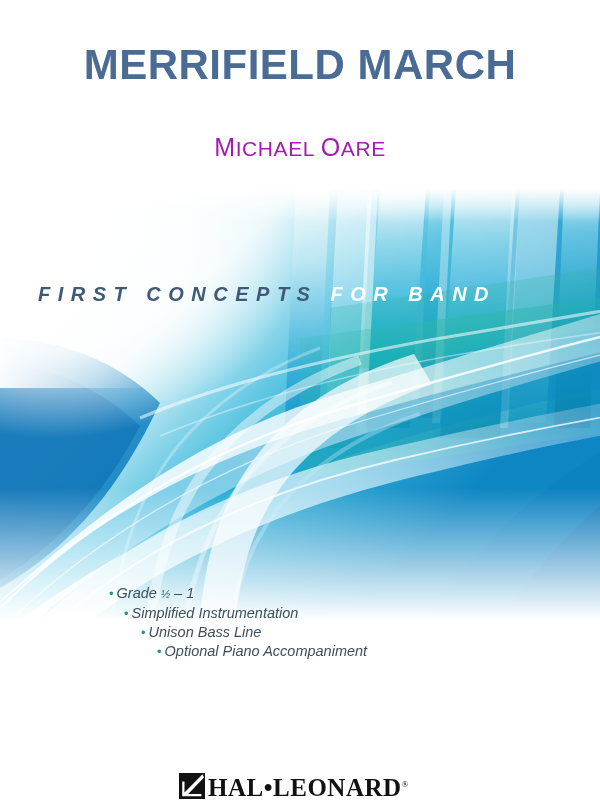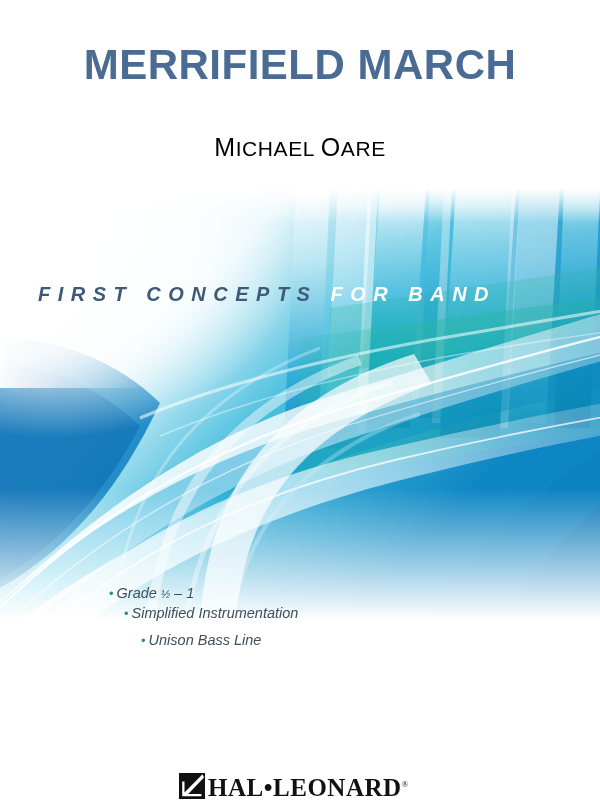--- a/index.html
+++ b/index.html
@@ -31,21 +31,21 @@
     line-height:1.05;
     white-space:nowrap;
     margin-top:17px;
   }
   .composer {
     margin-top:46px;
     font-family:"Liberation Sans", sans-serif;
     font-size:21px;
     font-weight:normal;
     letter-spacing:0.6px;
-    color:#000000;
+    color:#a21caf;
   }
   .composer .cap { font-size:25px; }
 
   
   .artwork {
     position:absolute;
     left:0; top:188px;
     width:600px; height:432px;
     overflow:hidden;
   }
@@ -83,21 +83,21 @@
     white-space:nowrap;
   }
   .feature .dot {
     color:#2f8e84;
     font-style:normal;
     font-size:13px;
     margin-right:3px;
   }
   .f0 { padding-left:100px; }
   .f1 { padding-left:115px; }
-  .f2 { padding-left:132px;margin-top:8px; }
+  .f2 { padding-left:132px; }
   .f3 { padding-left:148px; }
   .frac { font-size:11px; }
 
   
   .publisher {
     position:absolute;
     left:0; top:736px;
     width:588px;
     text-align:right;
     margin-top:35px;
@@ -303,20 +303,23 @@
   <div class="features">
     <div class="feature f0">
       <span class="dot">•</span><span>Grade <span class="frac">½</span> – 1</span>
     </div>
     <div class="feature f1">
       <span class="dot">•</span><span>Simplified Instrumentation</span>
     </div>
     <div class="feature f2">
       <span class="dot">•</span><span>Unison Bass Line</span>
     </div>
+    <div class="feature f3">
+      <span class="dot">•</span><span>Optional Piano Accompaniment</span>
+    </div>
   </div>
 
   <div class="publisher">
     <div class="pub-mark-row">
       <span class="hl-logo">
         <svg width="26" height="26" viewBox="0 0 26 26">
           <rect x="0" y="0" width="26" height="26" fill="#111111"></rect>
           <path d="M23.5 1.2 L5.5 19.5 L5.5 8.5 L3.2 8.5 L3.2 23.2 L22.4 23.2 L22.4 20.9 L9.2 20.9 L25 4.6 Z" fill="#ffffff"></path>
         </svg>
       </span>

